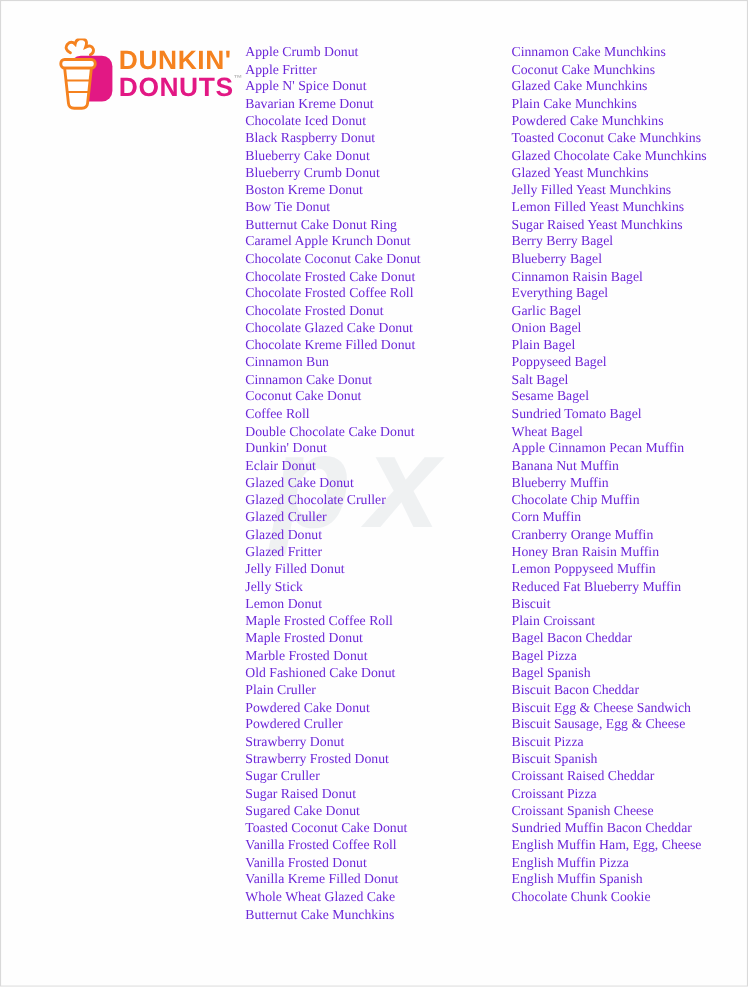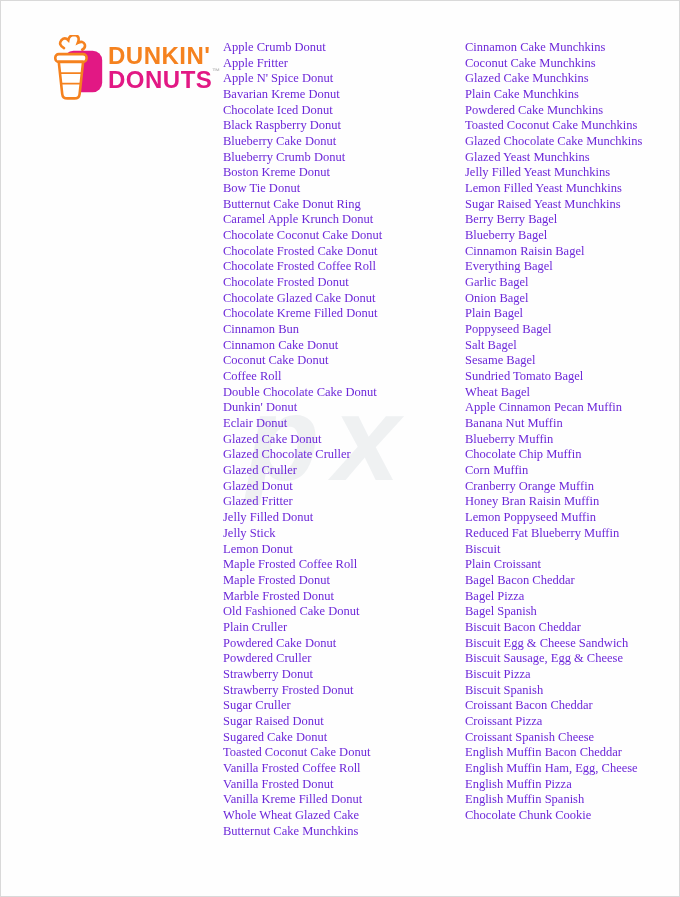--- a/index.html
+++ b/index.html
@@ -184,23 +184,23 @@
       <div class="menu-item">Biscuit</div>
       <div class="menu-item">Plain Croissant</div>
       <div class="menu-item">Bagel Bacon Cheddar</div>
       <div class="menu-item">Bagel Pizza</div>
       <div class="menu-item">Bagel Spanish</div>
       <div class="menu-item">Biscuit Bacon Cheddar</div>
       <div class="menu-item">Biscuit Egg &amp; Cheese Sandwich</div>
       <div class="menu-item">Biscuit Sausage, Egg &amp; Cheese</div>
       <div class="menu-item">Biscuit Pizza</div>
       <div class="menu-item">Biscuit Spanish</div>
-      <div class="menu-item">Croissant Bacon Cheddar</div>
+      <div class="menu-item">Croissant Raised Cheddar</div>
       <div class="menu-item">Croissant Pizza</div>
       <div class="menu-item">Croissant Spanish Cheese</div>
-      <div class="menu-item">English Muffin Bacon Cheddar</div>
+      <div class="menu-item">Sundried Muffin Bacon Cheddar</div>
       <div class="menu-item">English Muffin Ham, Egg, Cheese</div>
       <div class="menu-item">English Muffin Pizza</div>
       <div class="menu-item">English Muffin Spanish</div>
       <div class="menu-item">Chocolate Chunk Cookie</div>
     </div>
 
 </div>
 
 </body></html>

